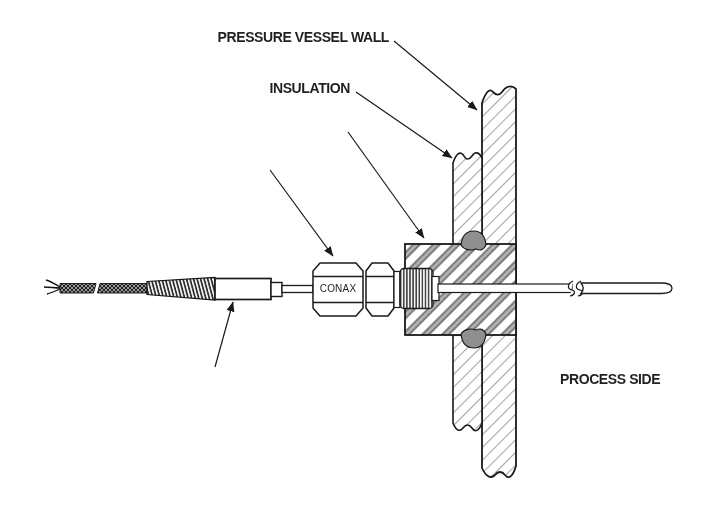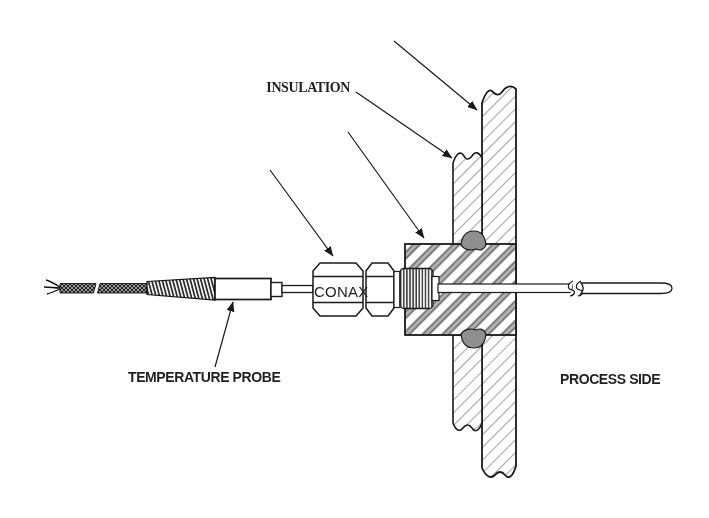--- a/index.html
+++ b/index.html
@@ -17,29 +17,29 @@
     font-weight:bold;
     letter-spacing:-0.4px;
     color:#231f20;
     white-space:nowrap;
     line-height:1;
   }
   .lbl-conax{
     position:absolute;
     left:314px;top:284px;width:48px;
     text-align:center;
-    font-size:15px;
+    font-size:10px;
     font-weight:normal;
     letter-spacing:0.2px;
     color:#231f20;
     white-space:nowrap;
     line-height:1;
   }
   .lbl-pvw{top:30px;right:320px;}
-  .lbl-ins{top:81px;right:359px;font-family:Liberation Serif, serif;}
+  .lbl-ins{top:81px;right:359px;}
   .lbl-pp{top:121px;right:368px;}
   .lbl-sg{top:159px;right:444px;}
   .lbl-tp{top:370px;left:128px;}
   .lbl-ps{top:372px;left:560px;}
 </style>
 </head>
 <body>
 
 <div class="canvas">
 
@@ -132,18 +132,18 @@
 
     <g stroke="#1a1a1a" stroke-width="1.2" fill="none">
       <line x1="394" y1="41" x2="477" y2="110" marker-end="url(#arrow)"></line>
       <line x1="356" y1="92" x2="452" y2="158" marker-end="url(#arrow)"></line>
       <line x1="348" y1="132" x2="424" y2="238" marker-end="url(#arrow)"></line>
       <line x1="270" y1="170" x2="333" y2="256" marker-end="url(#arrow)"></line>
       <line x1="215" y1="367" x2="233" y2="302" marker-end="url(#arrow)"></line>
     </g>
   </svg>
 
+  <div class="lbl lbl-pvw">PRESSURE VESSEL WALL</div>
   <div class="lbl lbl-ins">INSULATION</div>
-  <div class="lbl lbl-tp">TEMPERATURE PROBE</div>
   <div class="lbl lbl-ps">PROCESS SIDE</div>
   <div class="lbl-conax">CONAX</div>
 
 </div>
 
 </body></html>

